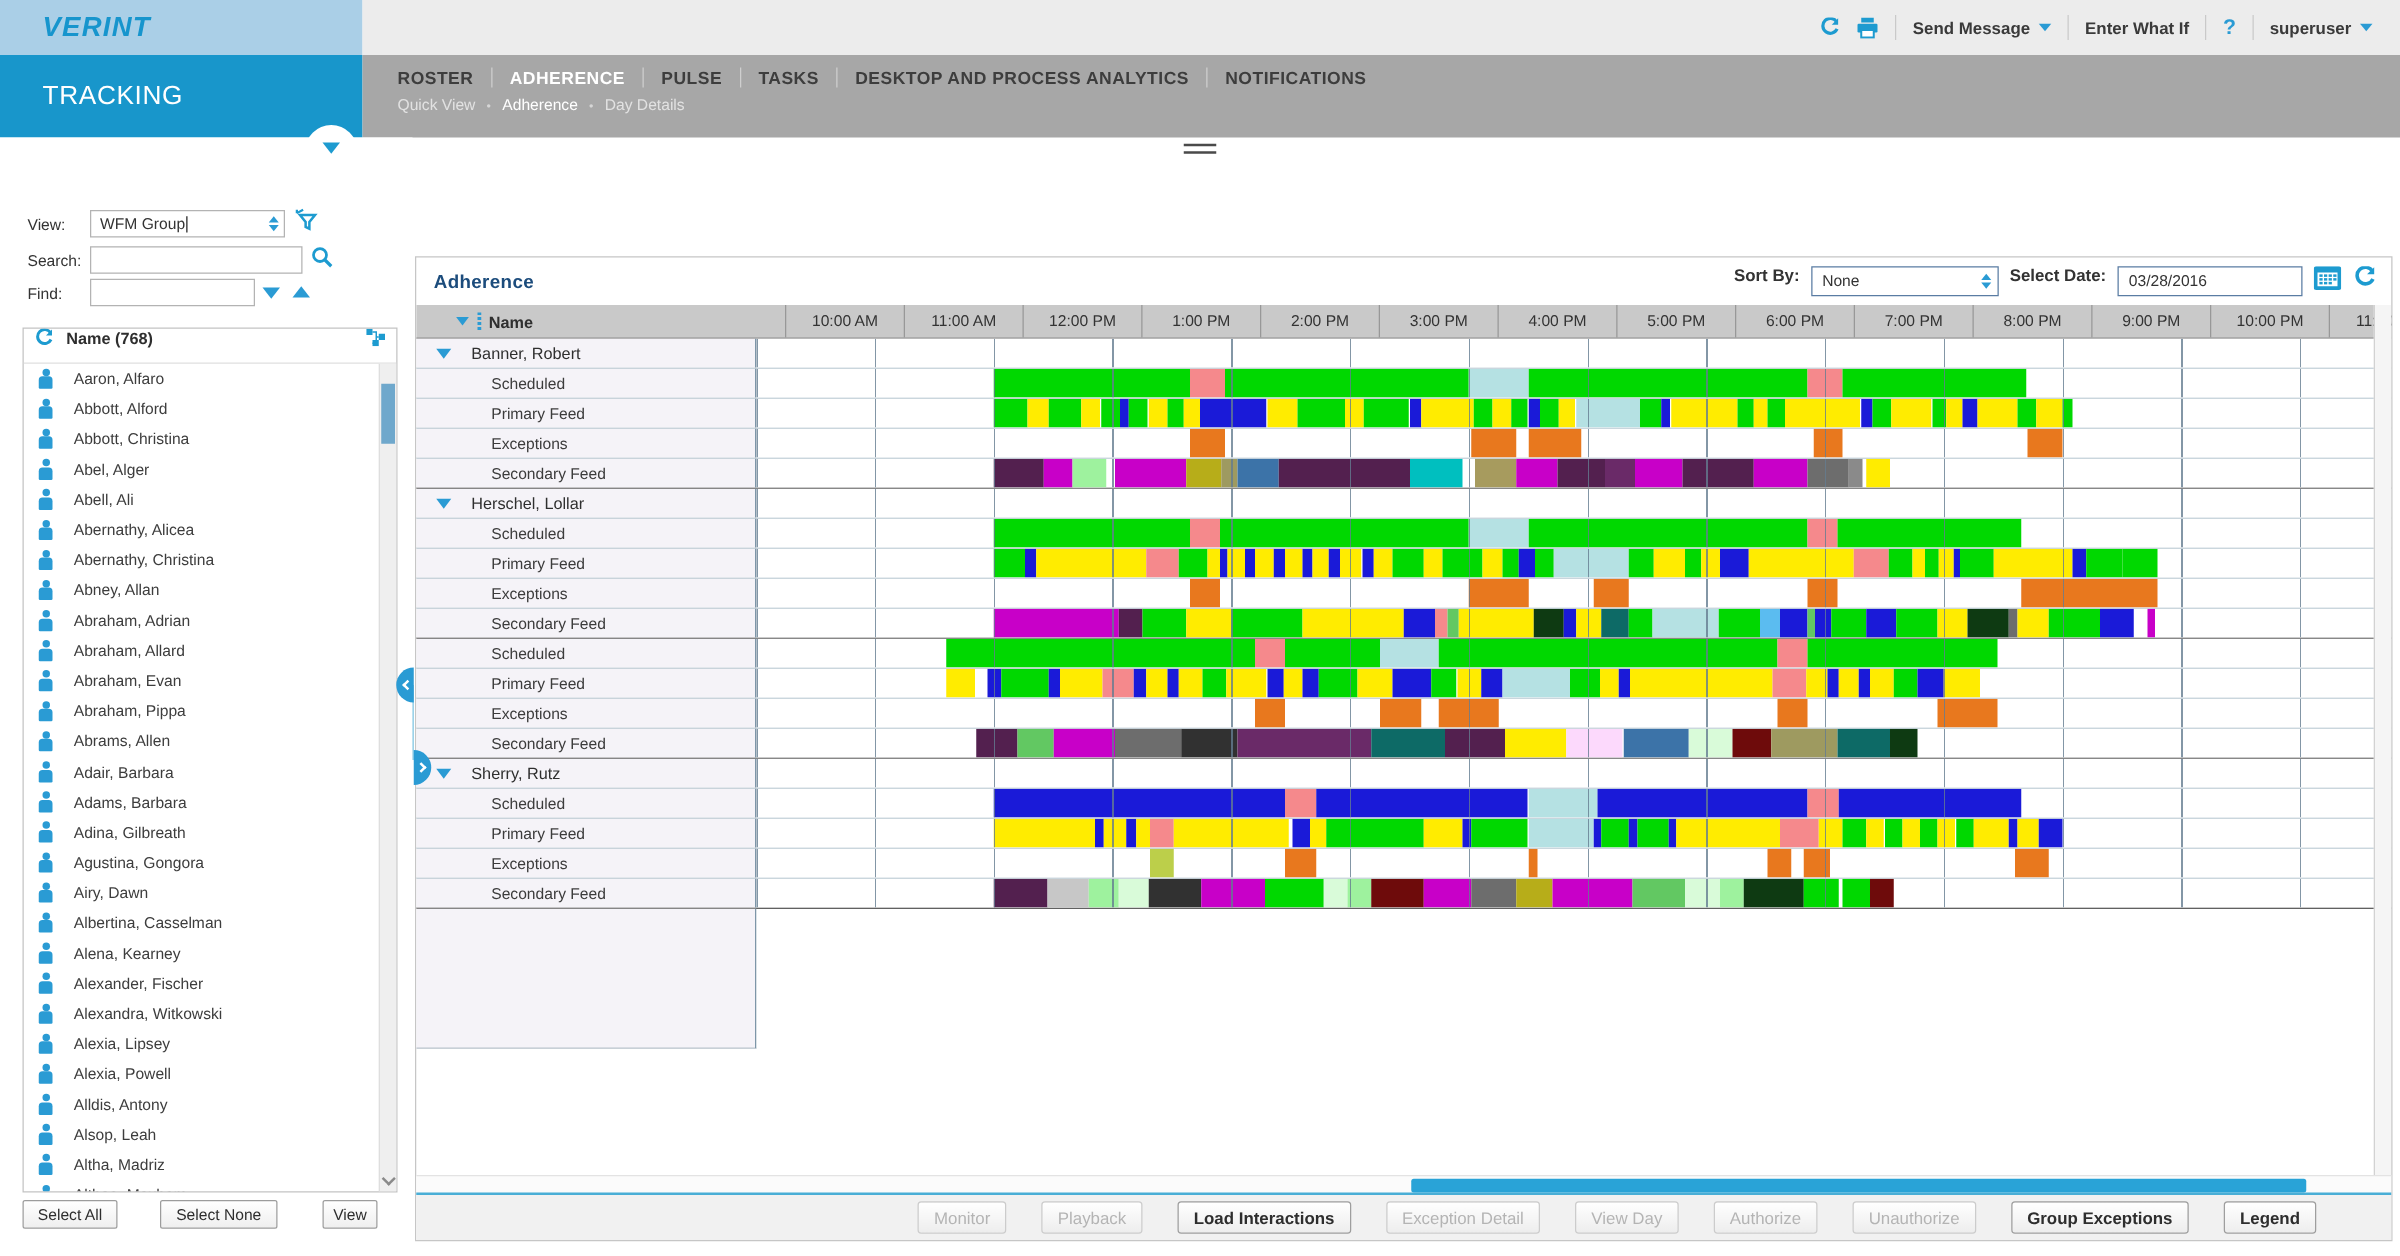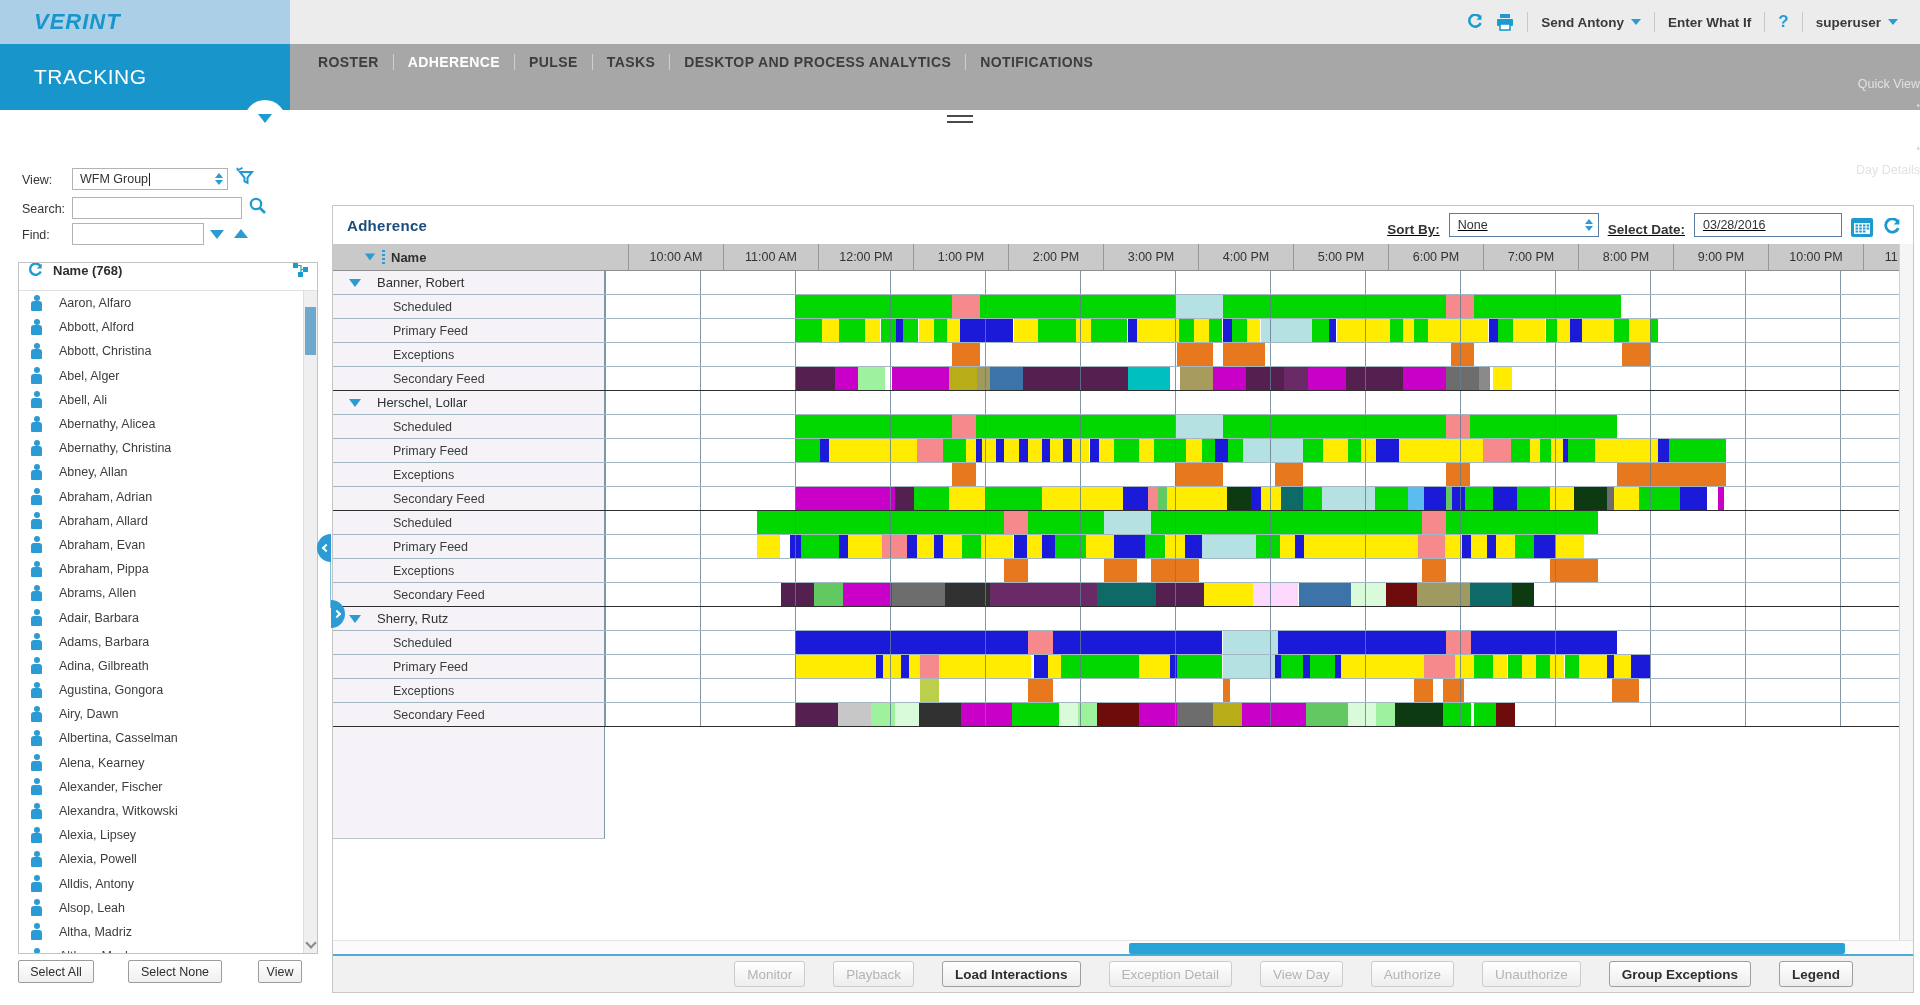--- a/index.html
+++ b/index.html
@@ -22,21 +22,21 @@
   
   .navrow { display:flex; height:66px; position:relative; }
   .tracking-block { width:290px; background:#1896cb; color:#fff; font-size:21px;
     letter-spacing:.5px; display:flex; align-items:center; padding-left:34px; font-weight:normal; }
   .navbar { flex:1; background:#a7a7a7; padding:10px 0 0 28px; }
   .nav-items { display:flex; align-items:center; }
   .nav-item { font-size:14px; font-weight:bold; color:#3d3d3d; letter-spacing:.4px; padding:0 14px; cursor:pointer; white-space:nowrap; }
   .nav-item:first-child { padding-left:0; }
   .nav-item.active { color:#fff; }
   .nav-sep { width:1px; height:16px; background:#cfcfcf; }
-  .breadcrumb { display:flex; align-items:flex-end; gap:9px; margin-top:7px; font-size:12.5px; color:#e2e2e2;flex-direction:column; }
+  .breadcrumb { display:flex; align-items:flex-end; gap:9px; margin-top:7px; font-size:12.5px; color:#e2e2e2; }
   .bc-item { cursor:pointer; }
   .bc-item.active { color:#fff; }
   .bc-dot { color:#d6d6d6; font-size:10px; }
   .tab-notch { position:absolute; left:244px; top:56px; width:42px; height:42px; border-radius:50%; background:#fff; z-index:3; }
   .tab-notch .tri { position:absolute; left:50%; top:14px; transform:translateX(-50%);
     width:0; height:0; border-left:7px solid transparent; border-right:7px solid transparent; border-top:9px solid #1d9bd0; }
   .top-collapse { position:absolute; left:947px; top:115px; width:26px; height:8px;
     border-top:2px solid #4a4a4a; border-bottom:2px solid #4a4a4a; z-index:4; }
 
   
@@ -68,21 +68,21 @@
   .list-chev { position:absolute; left:3px; bottom:6px; width:8px; height:8px; border-right:2px solid #8a8a8a; border-bottom:2px solid #8a8a8a; transform:rotate(45deg); }
   .side-btn { position:absolute; height:23px; border:1px solid #9c9c9c; background:linear-gradient(#fff,#efefef);
     font-size:12.5px; color:#2e2e2e; display:flex; align-items:center; justify-content:center; cursor:pointer; border-radius:2px; }
 
   
   .main { position:relative; flex:1; }
   .panel { position:absolute; top:95px; left:2px; right:6px; bottom:12px; border:1px solid #c6c6c6;
     display:flex; flex-direction:column; background:#fff; }
   .adh-bar { height:38px; display:flex; align-items:center; padding:0 12px 0 14px; }
   .adh-title { font-size:15px; font-weight:bold; color:#1c4c7c; letter-spacing:.3px; }
-  .adh-right { margin-left:auto; display:flex; align-items:flex-end; gap:9px;text-decoration:underline; }
+  .adh-right { margin-left:auto; display:flex; align-items:flex-start; gap:9px; }
   .ctl-label { font-size:13.5px; font-weight:bold; color:#333; white-space:nowrap; }
   .ctl-box { height:24px; border:1px solid #5a7ca3; background:#fff; display:flex; align-items:center;
     font-size:12.5px; color:#333; padding:0 5px 0 8px; }
   .sort-box { width:150px; }
   .date-box { width:148px; }
 
   .grid-region { flex:1; position:relative; display:flex; flex-direction:column; overflow:hidden; }
   .colhead { height:27px; display:flex; background:#c9c9c9; border-bottom:1px solid #8f8f8f; flex:none; }
   .ch-name { width:272px; flex:none; display:flex; align-items:center; padding-left:8px; gap:6px;margin-left:23px; }
   .ch-name .txt { font-size:13px; font-weight:bold; color:#2f2f2f; }
@@ -147,21 +147,21 @@
       </span>
       <span class="icon-btn">
         <svg class="bluic" width="18" height="17" viewBox="0 0 18 17">
             <rect x="4" y="0" width="10" height="4" fill="#1d9bd0"></rect>
             <rect x="1" y="5" width="16" height="7" rx="1" fill="#1d9bd0"></rect>
             <rect x="4" y="10" width="10" height="6" fill="#fff" stroke="#1d9bd0" stroke-width="1.6"></rect>
           </svg>
       </span>
       <span class="tb-sep"></span>
       <span class="tb-link">
-        <span>Send Antony</span>
+        <span>Send Message</span>
         <span class="caret-down"></span>
       </span>
       <span class="tb-sep"></span>
       <span class="tb-link">
         <span>Enter What If</span>
       </span>
       <span class="tb-sep"></span>
       <span class="help-q">?</span>
       <span class="tb-sep"></span>
       <span class="tb-link">

